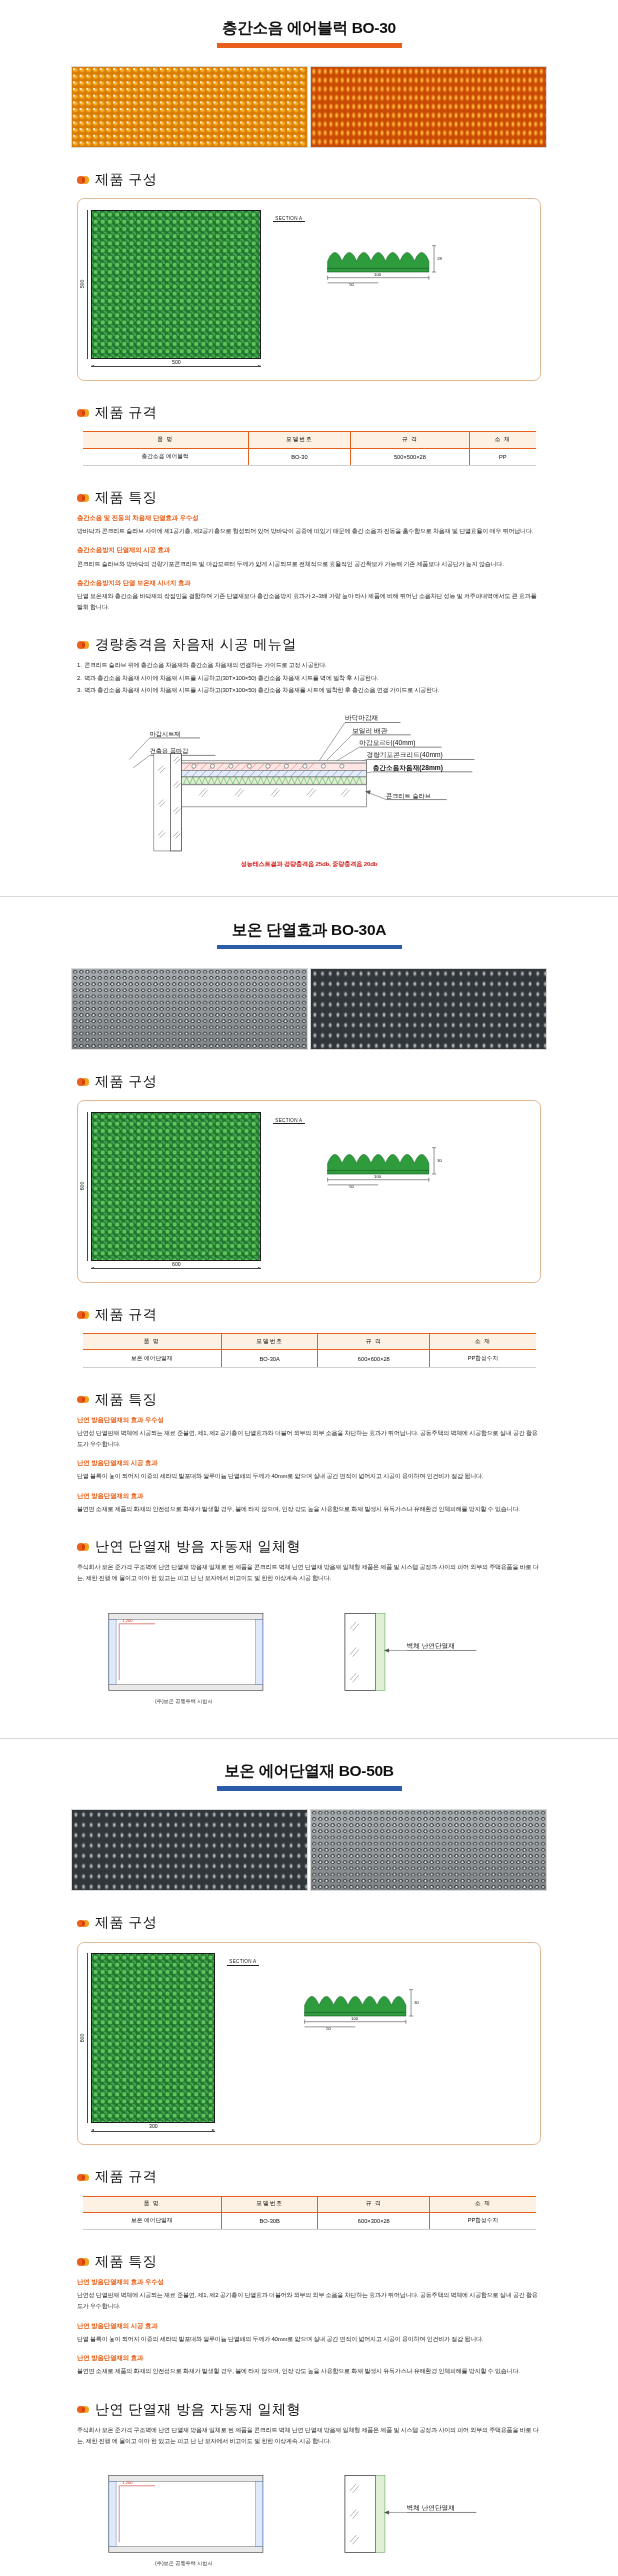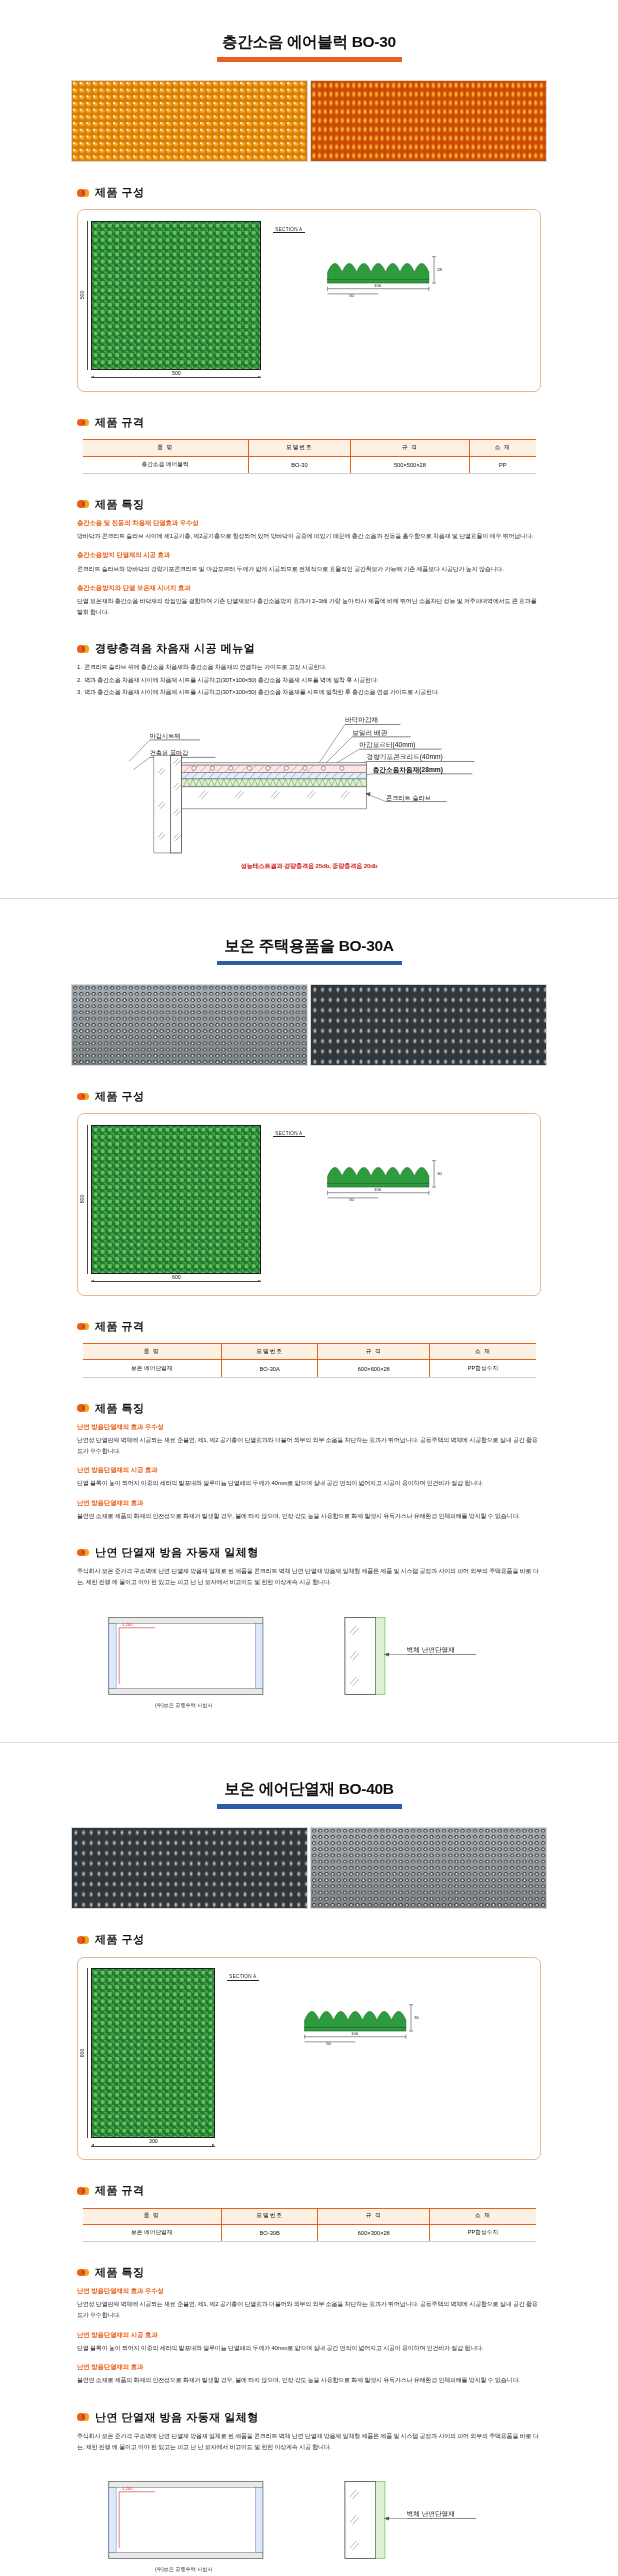--- a/index.html
+++ b/index.html
@@ -8,21 +8,21 @@
     background: #ffffff;
     font-family: "Liberation Sans", "DejaVu Sans", sans-serif;
     color: #1a1a1a;
   }
   .page { width: 618px; position: relative; }
 
   
   .section { position: relative; width: 618px; padding-bottom: 5.2px; }
 
   
-  .title-wrap { padding: 32px 0 0 0; text-align: center; }
+  .title-wrap { padding: 18px 0 0 0; text-align: center; }
   .title {
     font-size: 15.5px;
     font-weight: bold;
     letter-spacing: -0.3px;
     color: #111111;
     line-height: 1.25;
     display: inline-block;
   }
   .title-rule {
     width: 185px;
@@ -85,21 +85,21 @@
     margin: 23px 0 0 77px;
   }
   .dot-pair { position: relative; width: 13.4px; height: 7.7px; flex: 0 0 auto; }
   .dot-pair i {
     position: absolute; top: 0; width: 7.7px; height: 7.7px; border-radius: 50%;
     display: block;
   }
   .dot-pair i.a { left: 0; background: #e8601c; }
   .dot-pair i.b { left: 4.6px; background: #f0a31e; mix-blend-mode: multiply; }
   .head-text {
-    font-size: 11px; font-weight: bold; letter-spacing: 0.5px; color: #111;
+    font-size: 14px; font-weight: normal; letter-spacing: 0.5px; color: #111;
   }
 
   
   .comp-card {
     width: 464px;
     margin: 9.3px auto 0 auto;
     border: 0.5px solid #e0b894;
     border-radius: 7.2px;
     background: #ffffff;
     padding: 10.3px 13.4px 13.4px 13.4px;
@@ -469,21 +469,21 @@
       </svg>
       <div class="note-red">성능테스트결과 경량충격음 25db, 중량충격음 20db</div>
     </div>
 
     <div class="sec-divider"></div>
   </div>
 
   <div class="section">
 
     <div class="title-wrap">
-      <div class="title">보온 주택용품을 BO-30A</div>
+      <div class="title">보온 단열효과 BO-30A</div>
       <div class="title-rule blue"></div>
     </div>
 
     <div class="hero">
       <div class="hero-img tex-gray-dot"></div>
       <div class="hero-img tex-gray-stud"></div>
     </div>
 
     <div class="head">
       <span class="dot-pair">
@@ -620,21 +620,21 @@
         <polygon points="596,112 606,108 606,116" fill="#555"></polygon>
       </svg>
     </div>
 
     <div class="sec-divider"></div>
   </div>
 
   <div class="section">
 
     <div class="title-wrap">
-      <div class="title">보온 에어단열재 BO-40B</div>
+      <div class="title">보온 에어단열재 BO-50B</div>
       <div class="title-rule blue"></div>
     </div>
 
     <div class="hero">
       <div class="hero-img tex-gray-stud"></div>
       <div class="hero-img tex-gray-dot"></div>
     </div>
 
     <div class="head">
       <span class="dot-pair">

